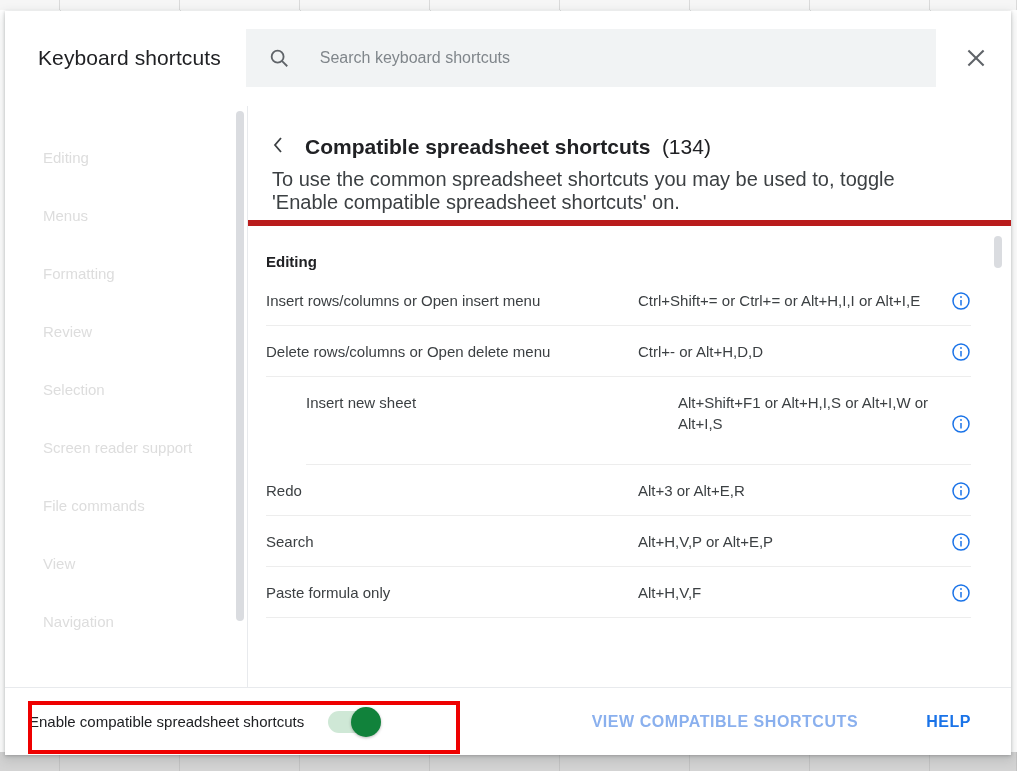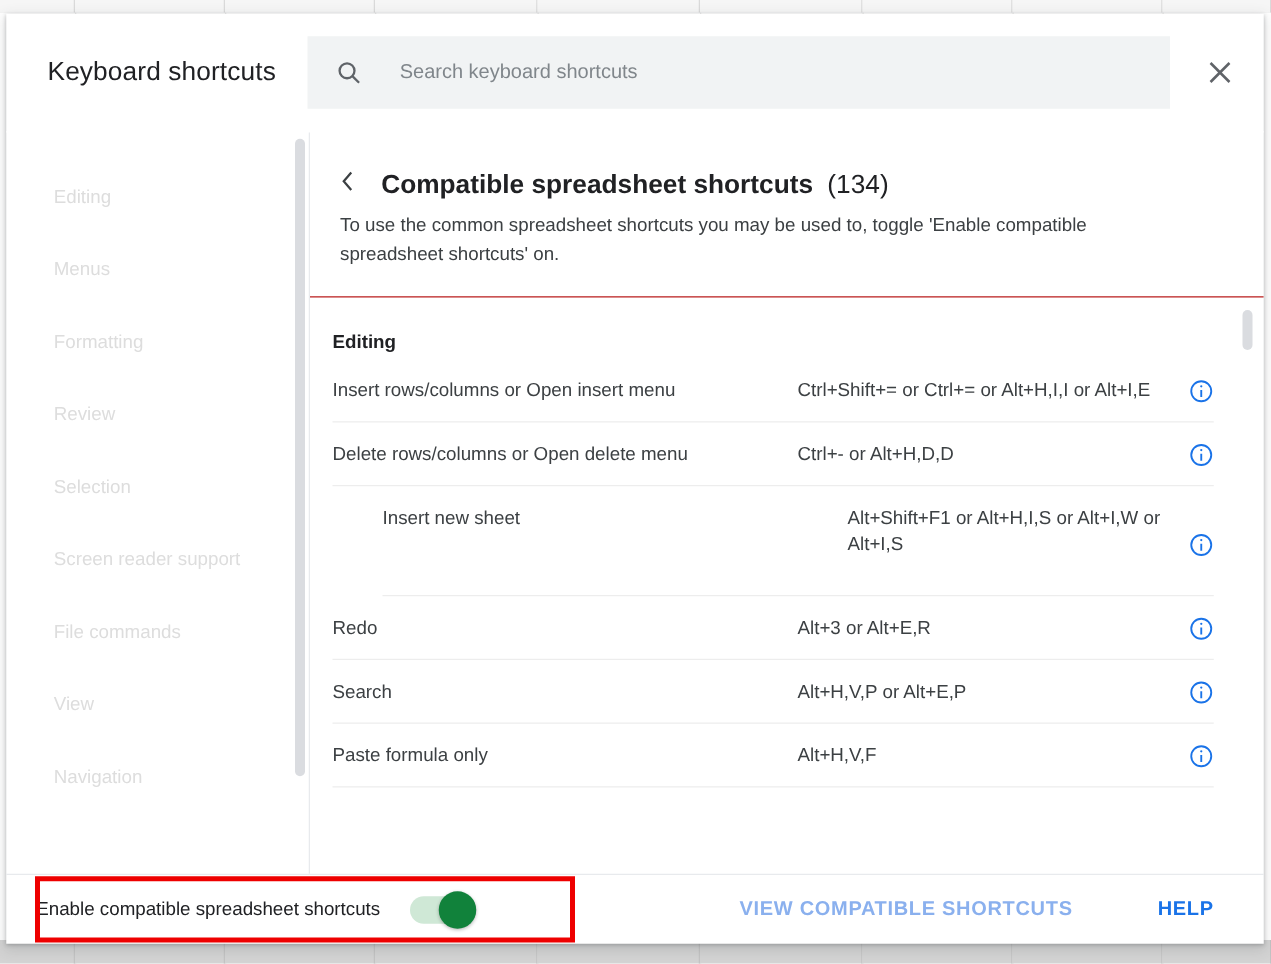--- a/index.html
+++ b/index.html
@@ -169,22 +169,22 @@
   #content {
     flex: 1;
     position: relative;
     display: flex;
     flex-direction: column;
     min-width: 0;
     overflow: hidden;
   }
   #content-head {
     flex: none;
-    padding: 28px 40px 22px 24px;
-    border-bottom: 1px solid #b91c1c;
+    padding: 28px 40px 6px 24px;
+    border-bottom: 6px solid #b91c1c;
   }
   #crumb-row {
     display: flex;
     align-items: baseline;
   }
   #back-btn {
     width: 22px;
     flex: none;
     font-size: 22px;
     color: #3c4043;
@@ -201,21 +201,21 @@
   }
   #section-count {
     font-size: 21px;
     font-weight: 400;
     color: #202124;
     margin-left: 7px;
   }
   #section-desc {
     margin-top: 9px;
     margin-left: 0;
-    font-size: 15px;
+    font-size: 20px;
     line-height: 23px;
     color: #3c4043;
     max-width: 660px;
   }
 
   
   #list-wrap {
     flex: 1;
     overflow: hidden;
     position: relative;
@@ -272,21 +272,21 @@
   .srow.wrapkeys .srow-keys { position: relative; }
   .srow.wrapkeys { padding-bottom: 30px; margin-left: 40px; }
   .srow.wrapkeys .info-icon {
     position: absolute;
     right: 40px;
     margin-top: 26px;
   }
 
   
   #dlg-footer {
-    height: 56px;
+    height: 68px;
     flex: none;
     border-top: 1px solid #e8eaed;
     display: flex;
     align-items: center;
     padding: 0 22px 0 24px;
     box-sizing: border-box;
     position: relative;
   }
   #toggle-zone {
     display: flex;

